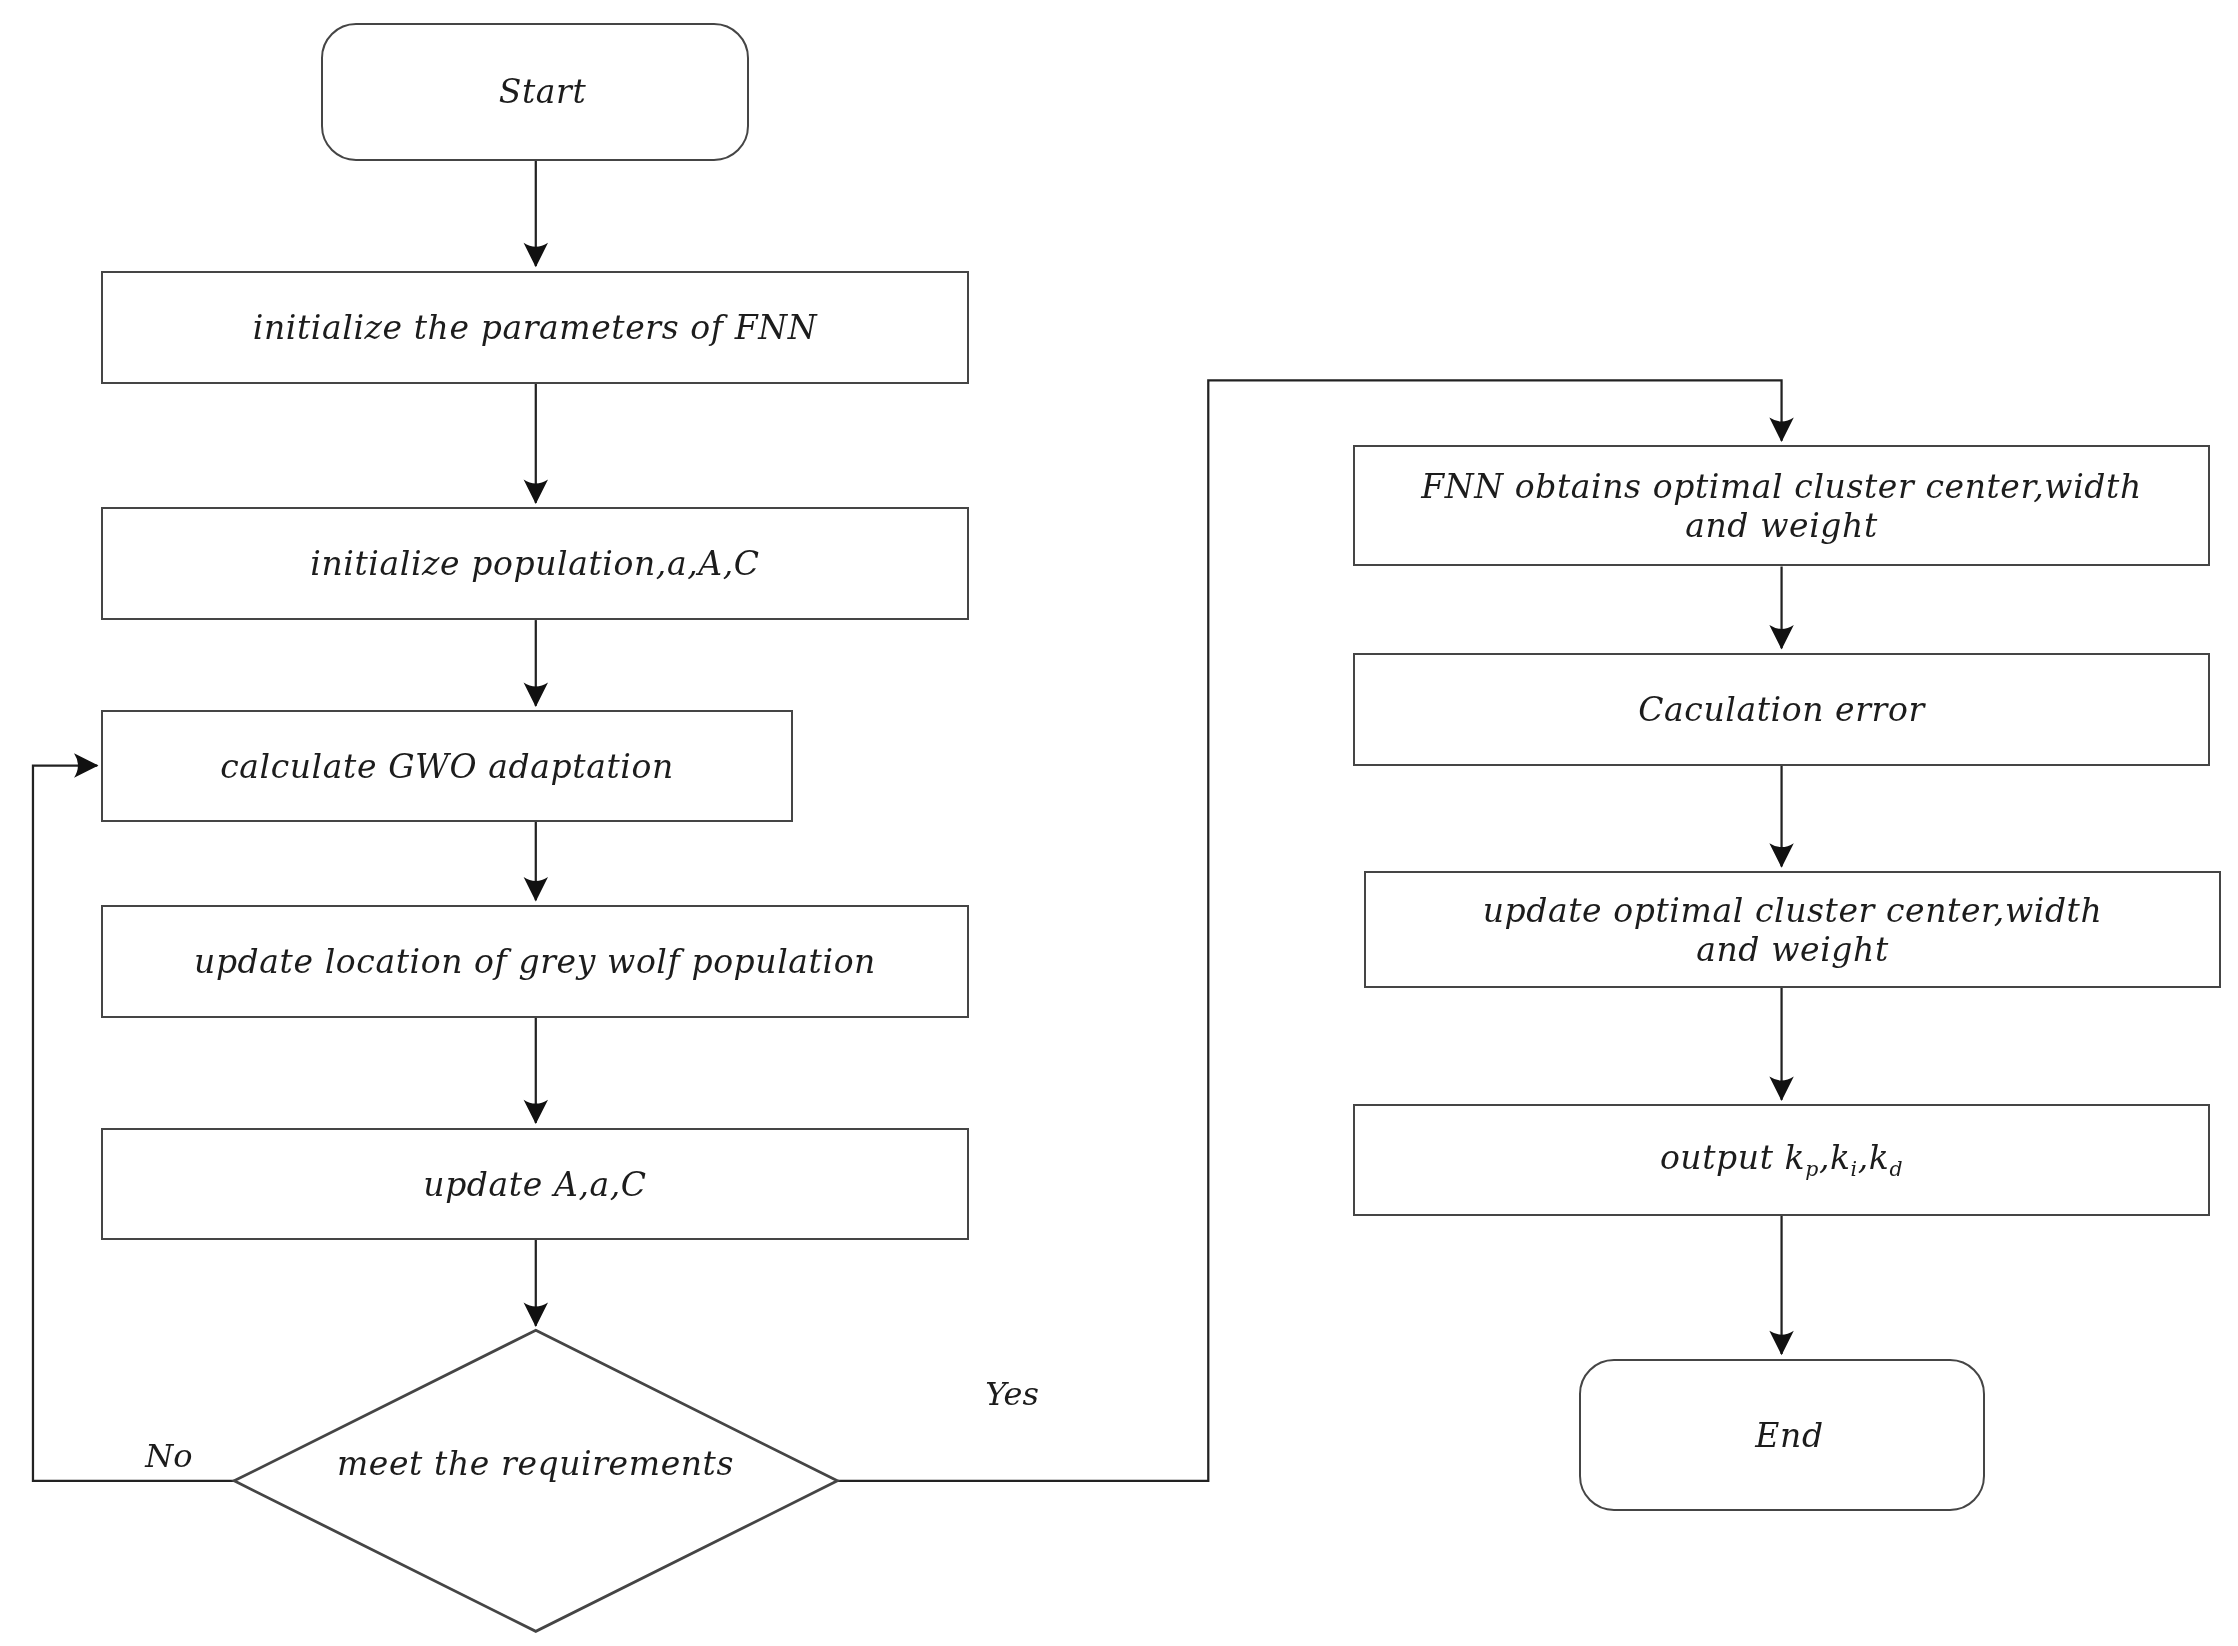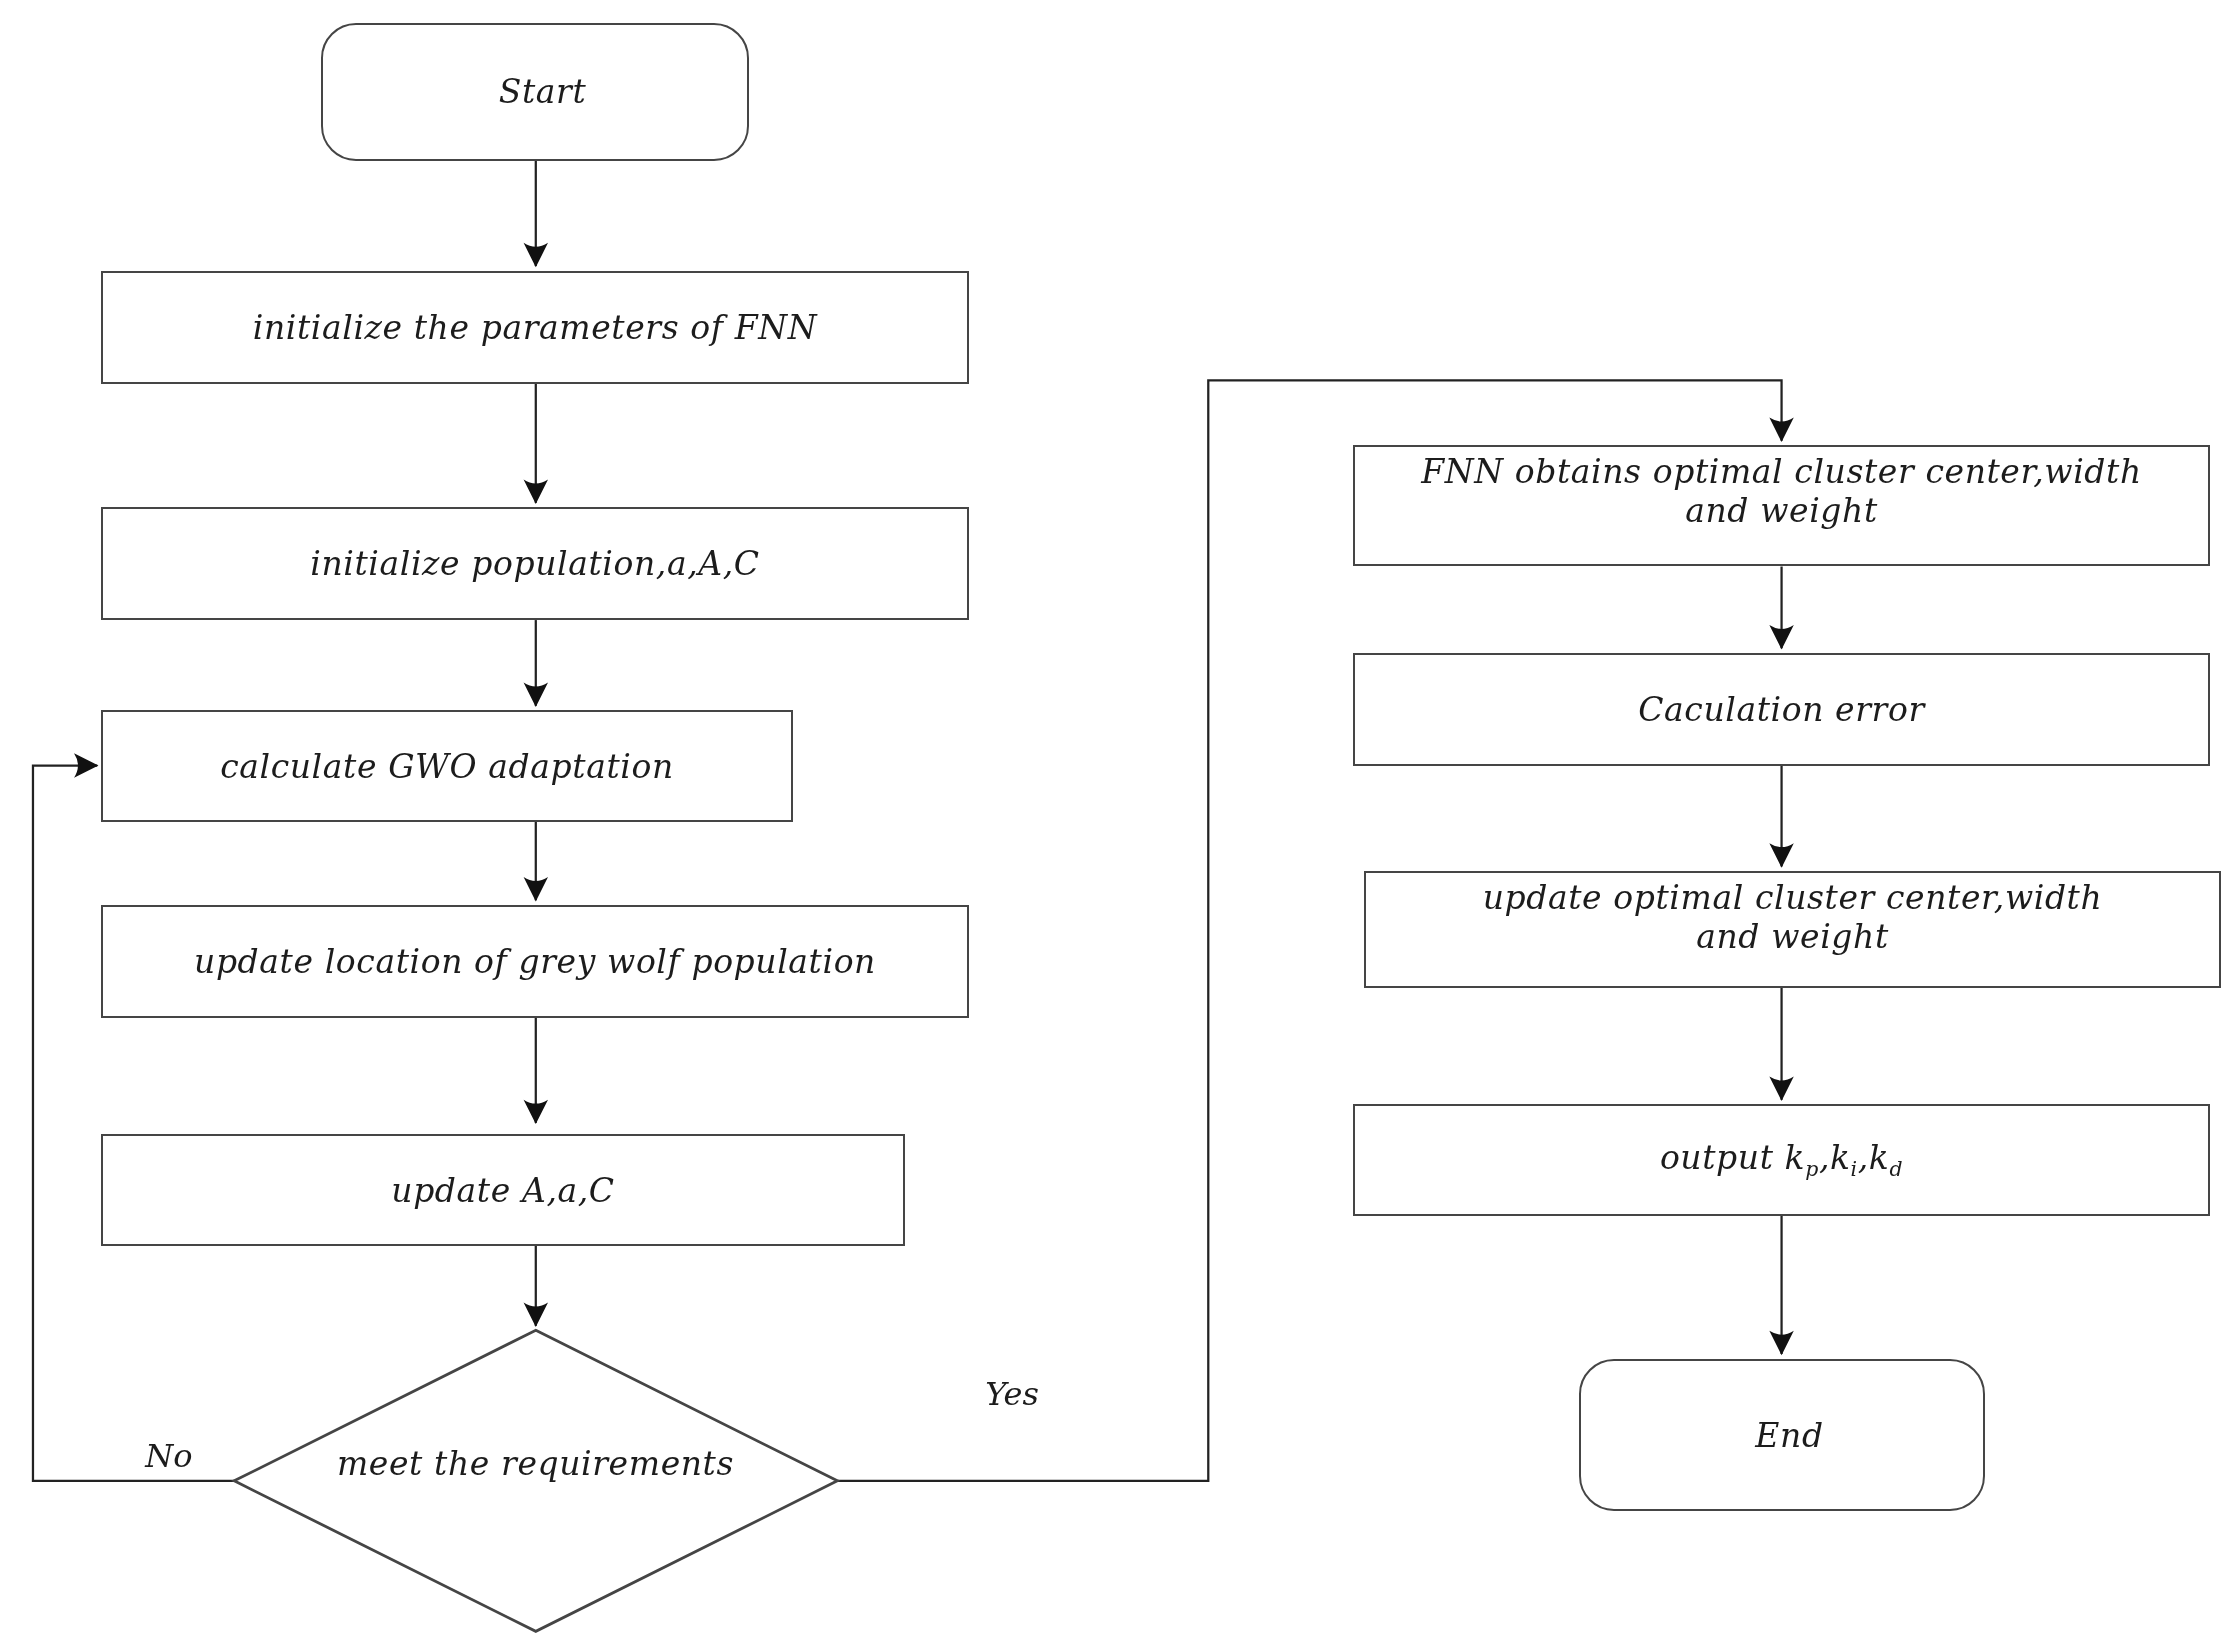--- a/index.html
+++ b/index.html
@@ -35,21 +35,21 @@
     font-size: 33px;
     color: #1c1c1c;
     letter-spacing: 0.6px;
   }
   .terminal {
     border-radius: 35px;
     padding-left: 15px;
   }
   .two-line {
     flex-direction: column;
-    justify-content: flex-start;
+    justify-content: center;
     padding: 4.5px 0;
   }
   .diamond-text {
     position: absolute;
     left: 234px;
     top: 1444px;
     width: 603px;
     text-align: center;
     font-style: italic;
     font-size: 33px;
@@ -121,21 +121,21 @@
   </div>
 
   <div class="node" style="left:101px; top:710px; width:692px; height:112px;">
     <span>calculate GWO adaptation</span>
   </div>
 
   <div class="node" style="left:101px; top:905px; width:868px; height:113px;">
     <span>update location of grey wolf population</span>
   </div>
 
-  <div class="node" style="left:101px; top:1128px; width:804px; height:112px;margin-top:6px;">
+  <div class="node" style="left:101px; top:1128px; width:868px; height:112px;">
     <span>update A,a,C</span>
   </div>
 
   <div class="diamond-text">meet the requirements</div>
 
   <div class="edge-label" style="left:169px; top:1456px;">No</div>
 
   <div class="edge-label" style="left:1012px; top:1394px;">Yes</div>
 
   <div class="node two-line" style="left:1353px; top:445px; width:857px; height:121px;">

